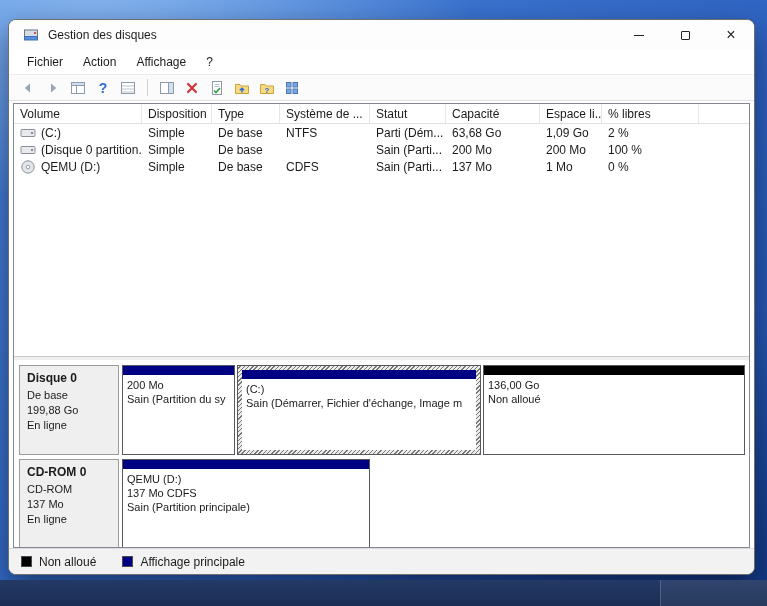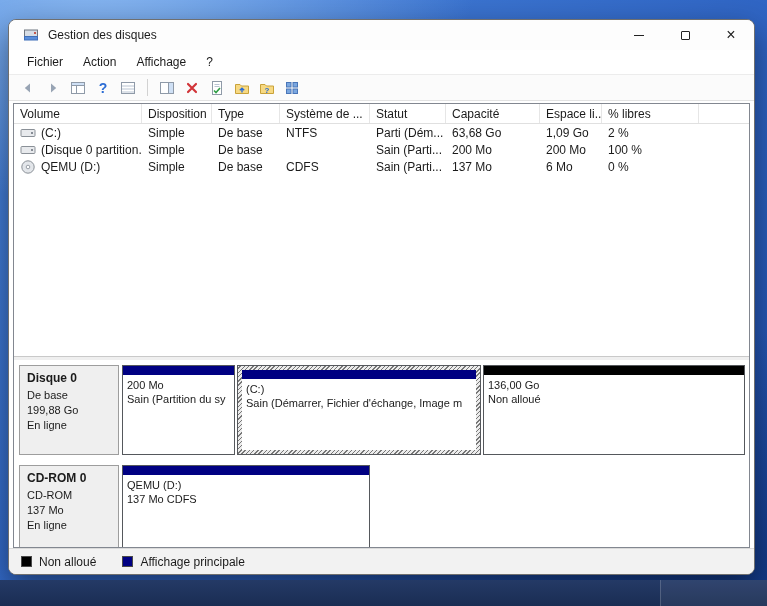--- a/index.html
+++ b/index.html
@@ -56,21 +56,21 @@
   .lc { padding:0 0 0 6px; overflow:hidden; white-space:nowrap; height:100%;
     display:flex; align-items:center; }
   .lhead .lc { border-right:1px solid #e6e6e6; }
   .c0{width:128px} .c1{width:70px} .c2{width:68px} .c3{width:90px}
   .c4{width:76px} .c5{width:94px} .c6{width:62px} .c7{width:97px} .c8{width:30px}
   .cfill{flex:1; border-right:none !important;}
   .vol { gap:5px; }
   .vicon { width:16px; height:16px; flex:0 0 16px; display:inline-flex; }
 
   
-  .diskrow { display:flex; height:90px; margin-bottom:10px; }
+  .diskrow { display:flex; height:90px; margin-bottom:4px; }
   .diskpanel { width:100px; flex:0 0 100px; margin-right:3px;
     background:#efefef; border:1px solid #9d9d9d; padding:5px 7px; overflow:hidden; }
   .dname { font-weight:bold; font-size:12px; margin-bottom:3px; white-space:nowrap; }
   .dline { font-size:11px; line-height:15px; white-space:nowrap; }
   .parts { display:flex; gap:2px; }
   .part { border:1px solid #55585c; background:#fff; height:100%; overflow:hidden; }
   .part.selected { padding:4px;
     background:repeating-linear-gradient(315deg,#777 0,#777 1px,#ececec 1px,#ececec 3px); }
   .part-inner { height:100%; background:#fff; display:flex; flex-direction:column; overflow:hidden; }
   .strip { height:9px; flex:0 0 9px; }
@@ -249,21 +249,21 @@
                 <circle cx="8" cy="8" r="1.8" fill="#fff" stroke="#9aa0a8"></circle>
               </svg>
             </span>
             <span>QEMU (D:)</span>
           </div>
           <div class="lc c1">Simple</div>
           <div class="lc c2">De base</div>
           <div class="lc c3">CDFS</div>
           <div class="lc c4">Sain (Parti...</div>
           <div class="lc c5">137 Mo</div>
-          <div class="lc c6">6 Mo</div>
+          <div class="lc c6">1 Mo</div>
           <div class="lc c7">0 %</div>
         </div>
       </div>
 
       <div class="splitter"></div>
 
       <div class="graphpane">
 
         <div class="diskrow">
           <div class="diskpanel">
@@ -310,20 +310,21 @@
             <div class="dline">137 Mo</div>
             <div class="dline">En ligne</div>
           </div>
           <div class="parts">
             <div class="part" style="width:248px">
               <div class="part-inner">
                 <div class="strip" style="background: rgb(0, 0, 130);"></div>
                 <div class="ptext">
                   <div>QEMU  (D:)</div>
                   <div>137 Mo CDFS</div>
+                  <div>Sain (Partition principale)</div>
                 </div>
               </div>
             </div>
           </div>
         </div>
 
       </div>
     </div>
 
     <div class="legendbar">

